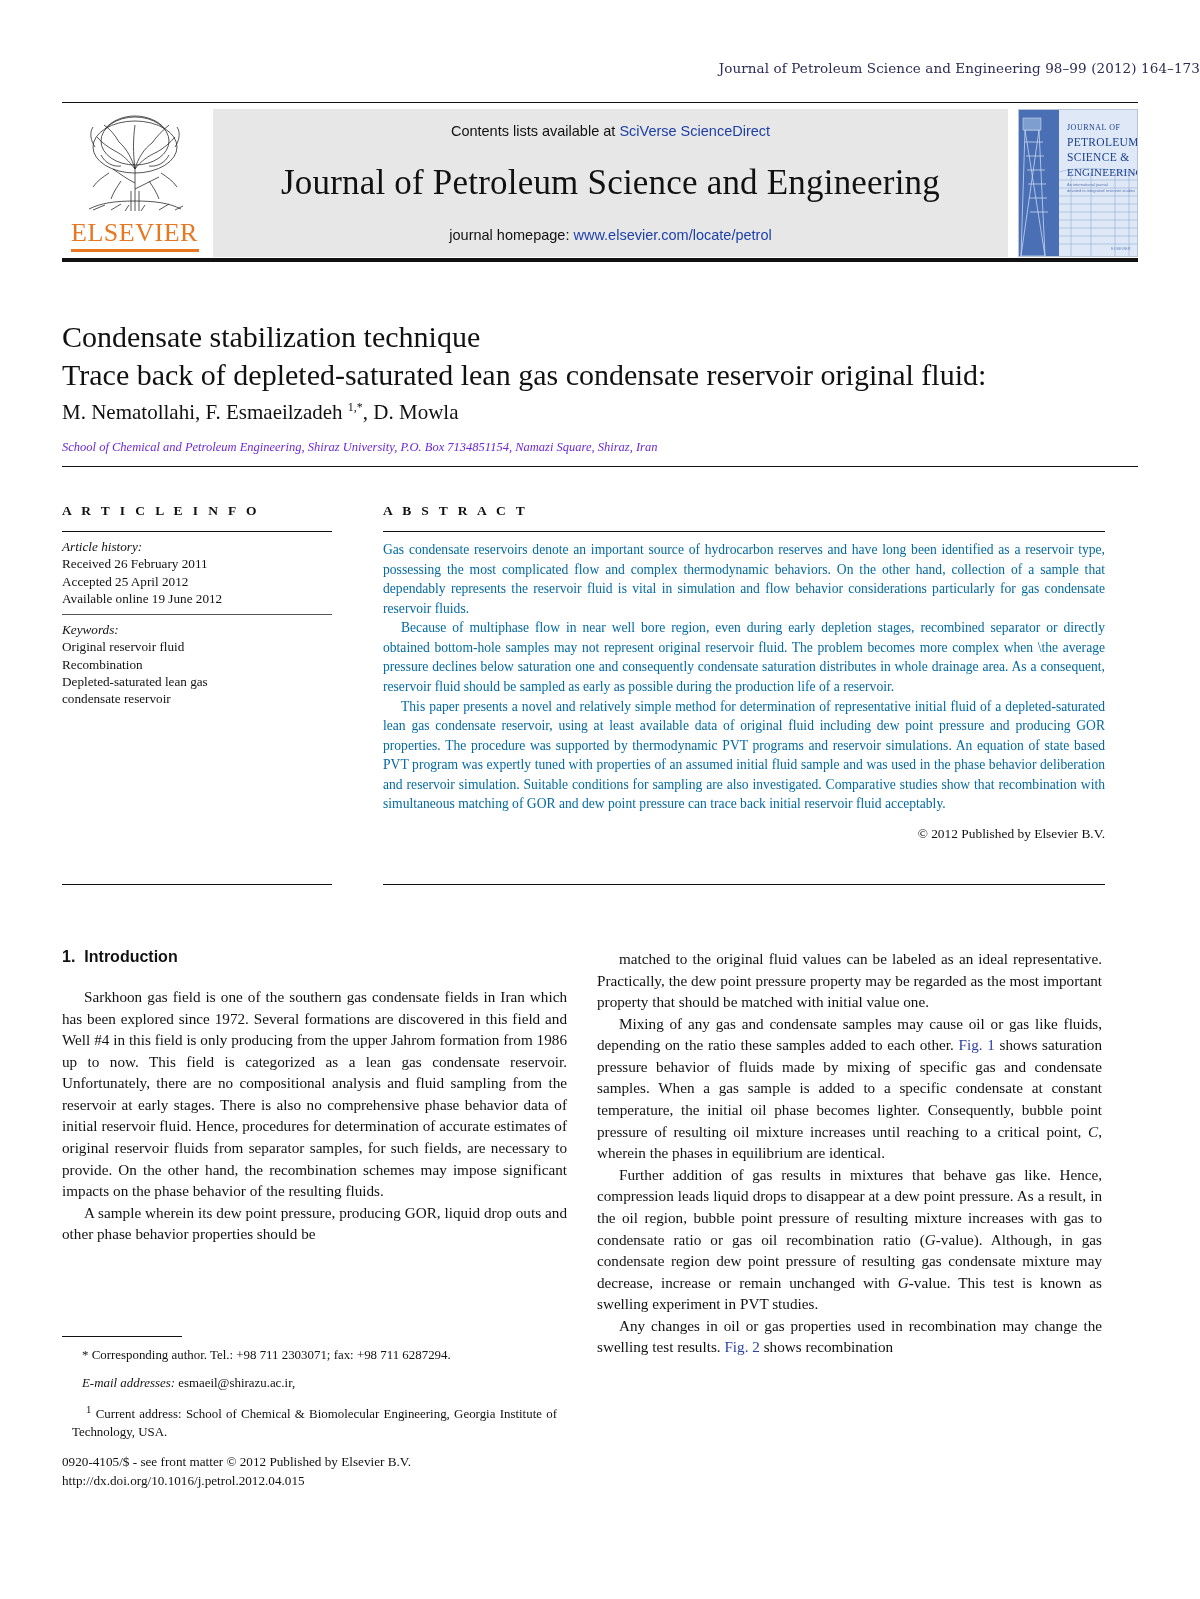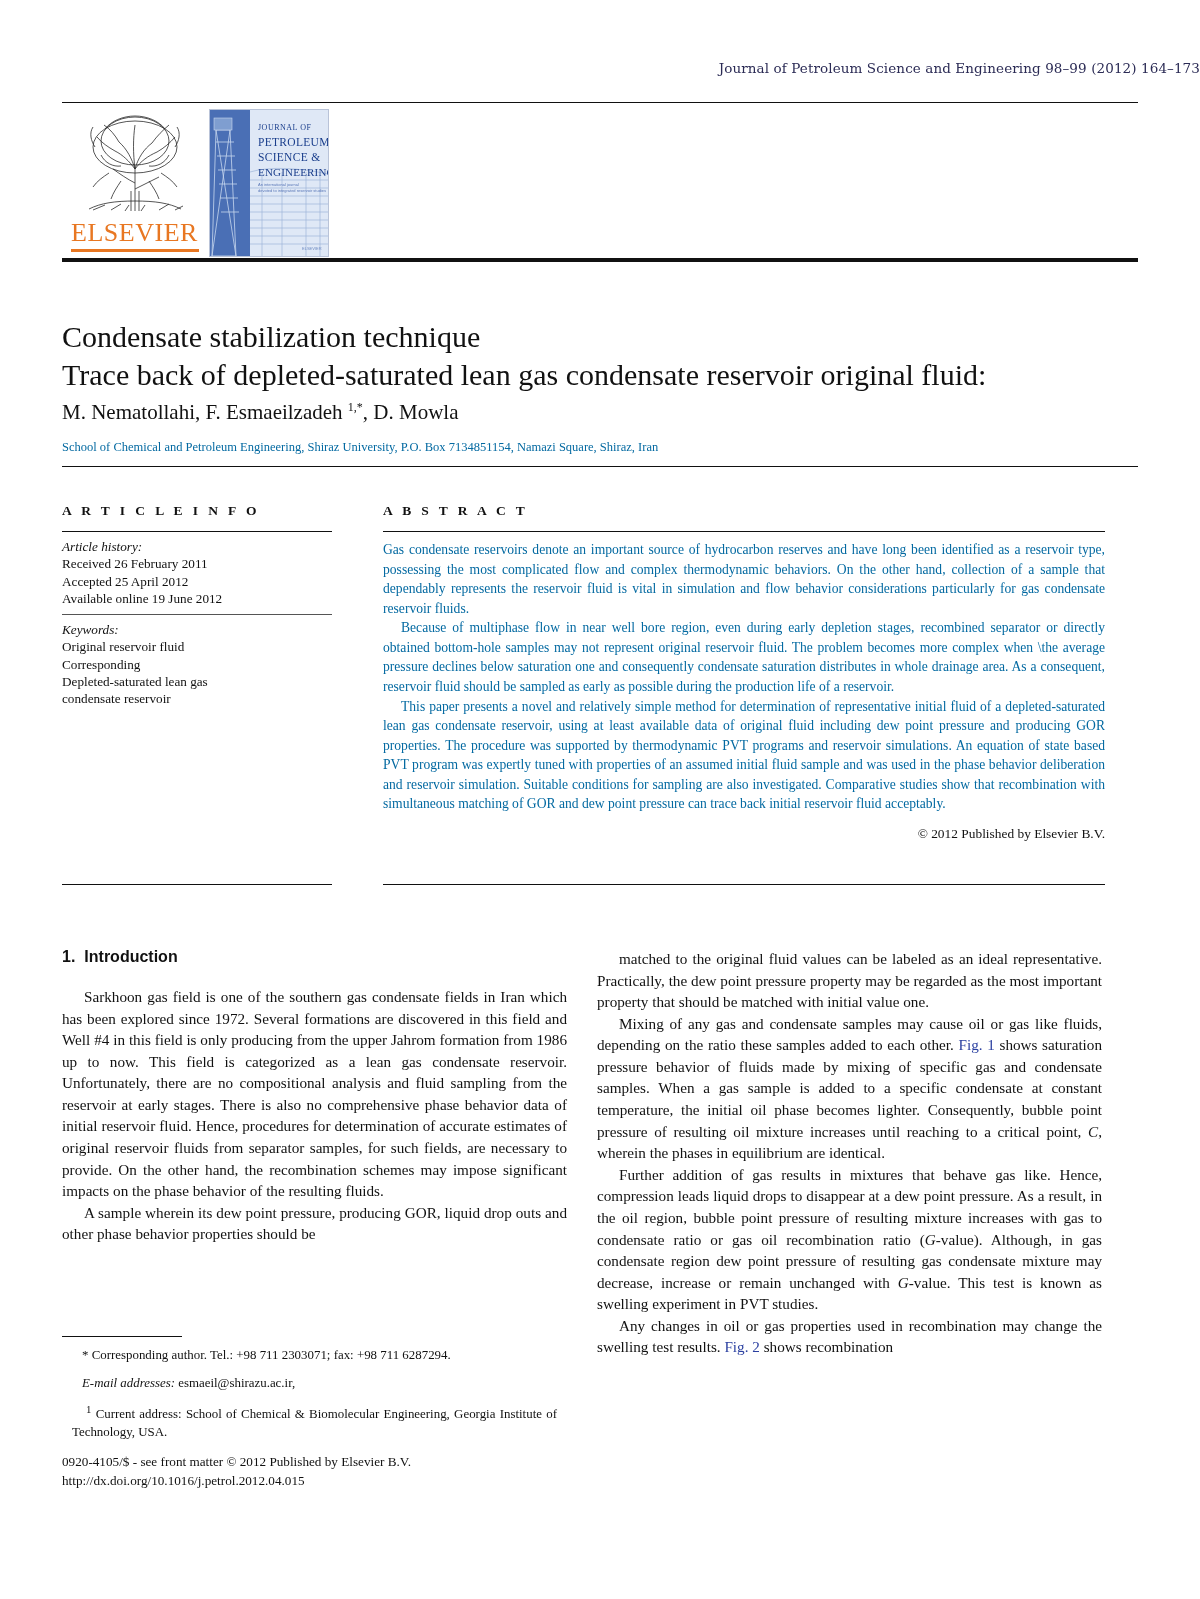--- a/index.html
+++ b/index.html
@@ -153,22 +153,23 @@
     font-size: 21px;
     color: #111;
   }
   .authors sup { font-size: 12px; vertical-align: super; }
   .affiliation {
     position: absolute;
     top: 440px;
     left: 62px;
     width: 1040px;
     font-family: "Liberation Serif", serif;
+    font-style: italic;
     font-size: 12.5px;
-    color: #0369a1;
+    color: #6d28d9;
   }
   .rule-under-affil {
     position: absolute;
     top: 466px;
     left: 62px;
     width: 1076px;
     height: 1px;
     background: #111;
   }
 
@@ -332,20 +333,25 @@
             <path d="M14 98 C26 92 40 90 60 90 C80 90 94 92 106 98"></path>
             <path d="M18 99 L30 94 M36 99 L46 93 M84 99 L94 93 M100 99 L108 95"></path>
             <path d="M50 100 L54 94 M66 100 L70 94"></path>
             <path d="M56 100 L56 80 M64 100 L64 80"></path>
           </g>
         </svg>
         <div class="elsevier-word">ELSEVIER</div>
         <div class="elsevier-rule"></div>
       </div>
 
+      <div class="center-band">
+        <div class="contents-line"><span>Contents lists available at </span><span class="sd-link">SciVerse ScienceDirect</span></div>
+        <div class="journal-name">Journal of Petroleum Science and Engineering</div>
+        <div class="homepage-line"><span>journal homepage: </span><span class="hp-url">www.elsevier.com/locate/petrol</span></div>
+      </div>
 
       <div class="cover-block">
         <div class="cover-thumb">
           <svg width="118" height="146" viewBox="0 0 118 146">
             <rect x="0" y="0" width="118" height="146" fill="#dfe8f6"></rect>
             <rect x="0" y="0" width="40" height="146" fill="#4a6fb5"></rect>
             <g stroke="#9db4da" stroke-width="0.7" fill="none">
               <path d="M40 70 H118 M40 78 H118 M40 86 H118 M40 94 H118 M40 102 H118 M40 110 H118 M40 118 H118 M40 126 H118 M40 134 H118"></path>
               <path d="M52 62 L52 146 M72 62 L72 146 M96 62 L96 146 M110 62 L110 146"></path>
               <path d="M40 62 C60 56 90 58 118 64"></path>
@@ -393,21 +399,21 @@
     <div class="info-block">
       <div class="it">Article history:</div>
       <div>Received 26 February 2011</div>
       <div>Accepted 25 April 2012</div>
       <div>Available online 19 June 2012</div>
     </div>
     <div class="info-rule-2"></div>
     <div class="info-block">
       <div class="it">Keywords:</div>
       <div>Original reservoir fluid</div>
-      <div>Corresponding</div>
+      <div>Recombination</div>
       <div>Depleted-saturated lean gas</div>
       <div>condensate reservoir</div>
     </div>
   </div>
 
   <div class="abscol">
     <div class="sec-head">A B S T R A C T</div>
     <div class="thin-rule abs-rule"></div>
     <div class="abs-text">
       <p class="first">Gas condensate reservoirs denote an important source of hydrocarbon reserves and have long been identified as a reservoir type, possessing the most complicated flow and complex thermodynamic behaviors. On the other hand, collection of a sample that dependably represents the reservoir fluid is vital in simulation and flow behavior considerations particularly for gas condensate reservoir fluids.</p>

